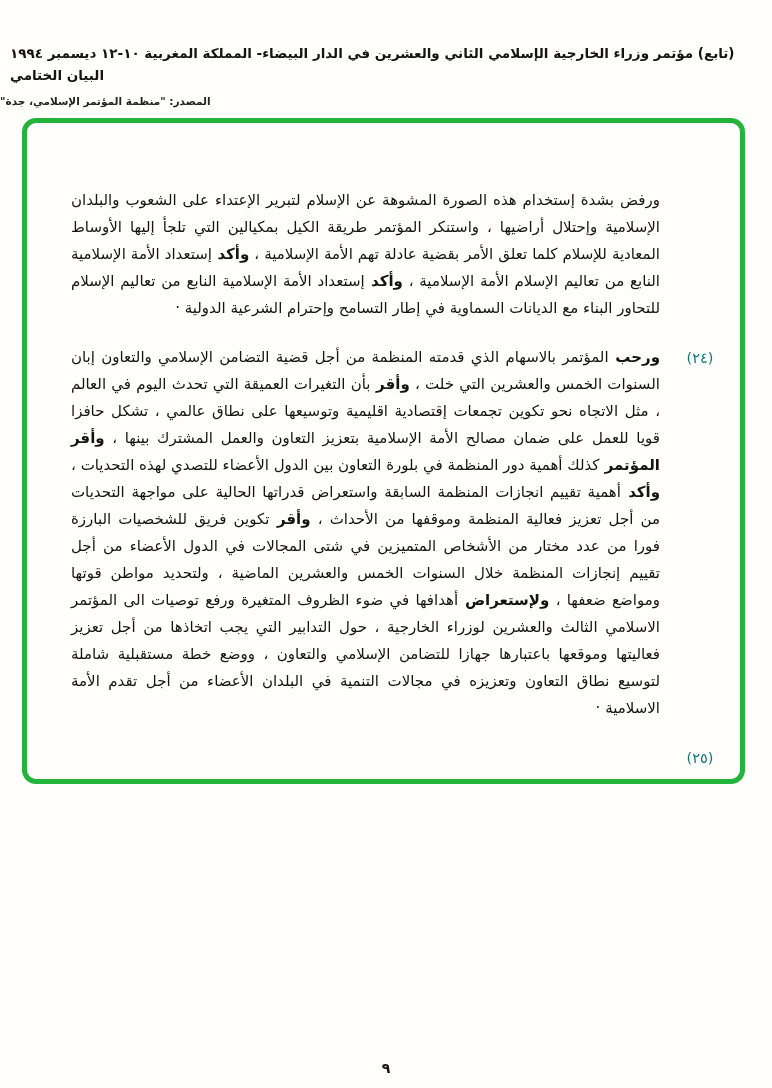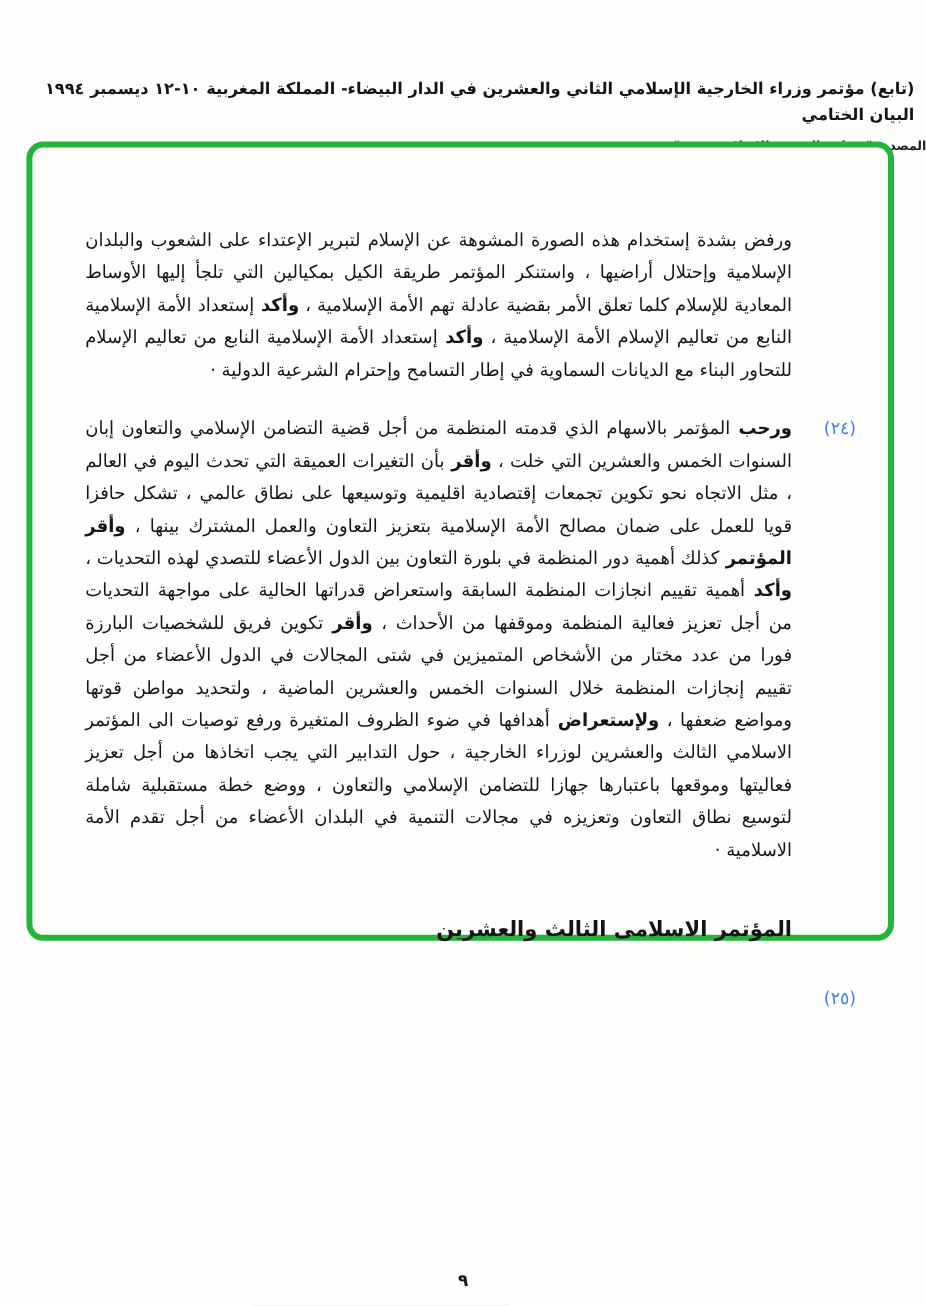--- a/index.html
+++ b/index.html
@@ -6,21 +6,21 @@
   .page {
     position: relative;
     width: 772px;
     height: 1088px;
     margin: 0 auto;
     background: #fffefc;
     font-family: "DejaVu Sans", sans-serif;
     color: #141414;
     overflow: hidden;
   }
-  .doc-header { padding-top: 64px; text-align: right; direction: rtl; }
+  .doc-header { padding-top: 43px; text-align: left; direction: rtl; }
   .doc-header-title {
     font-size: 13.5px;
     font-weight: 700;
     line-height: 1.6;
     padding: 0 10px;
     letter-spacing: 0.2px;
   }
   .doc-header-source {
     font-size: 10.5px;
     font-weight: 700;
@@ -44,21 +44,21 @@
     font-size: 15px;
     line-height: 27px;
   }
   .row { display: flex; align-items: flex-start; }
   .num-gutter {
     flex: none;
     width: 80px;
     text-align: center;
     font-size: 14.5px;
     padding-top: 1px;
-    color: #3b82f6;
+    color: #0f766e;
   }
   .para {
     flex: 1;
     margin: 0;
     text-align: justify;
     text-justify: inter-word;
   }
   .para .bold { font-weight: 700; }
   .row + .row { margin-top: 22px; }
   .section-heading {
@@ -93,21 +93,20 @@
       <div class="row">
         <span class="num-gutter"></span>
         <p class="para"><span>ورفض بشدة إستخدام هذه الصورة المشوهة عن الإسلام لتبرير الإعتداء على الشعوب والبلدان الإسلامية وإحتلال أراضيها ، واستنكر المؤتمر طريقة الكيل بمكيالين التي تلجأ إليها الأوساط المعادية للإسلام كلما تعلق الأمر بقضية عادلة تهم الأمة الإسلامية ، </span><span class="bold">وأكد </span><span>إستعداد الأمة الإسلامية النابع من تعاليم الإسلام الأمة الإسلامية ، </span><span class="bold">وأكد </span><span>إستعداد الأمة الإسلامية النابع من تعاليم الإسلام للتحاور البناء مع الديانات السماوية في إطار التسامح وإحترام الشرعية الدولية ·</span></p>
       </div>
 
       <div class="row">
         <span class="num-gutter">(٢٤)</span>
         <p class="para"><span class="bold">ورحب </span><span>المؤتمر بالاسهام الذي قدمته المنظمة من أجل قضية التضامن الإسلامي والتعاون إبان السنوات الخمس والعشرين التي خلت ، </span><span class="bold">وأقر </span><span>بأن التغيرات العميقة التي تحدث اليوم في العالم ، مثل الاتجاه نحو تكوين تجمعات إقتصادية اقليمية وتوسيعها على نطاق عالمي ، تشكل حافزا قويا للعمل على ضمان مصالح الأمة الإسلامية بتعزيز التعاون والعمل المشترك بينها ، </span><span class="bold">وأقر المؤتمر </span><span>كذلك أهمية دور المنظمة في بلورة التعاون بين الدول الأعضاء للتصدي لهذه التحديات ، </span><span class="bold">وأكد </span><span>أهمية تقييم انجازات المنظمة السابقة واستعراض قدراتها الحالية على مواجهة التحديات من أجل تعزيز فعالية المنظمة وموقفها من الأحداث ، </span><span class="bold">وأقر </span><span>تكوين فريق للشخصيات البارزة فورا من عدد مختار من الأشخاص المتميزين في شتى المجالات في الدول الأعضاء من أجل تقييم إنجازات المنظمة خلال السنوات الخمس والعشرين الماضية ، ولتحديد مواطن قوتها ومواضع ضعفها ، </span><span class="bold">ولإستعراض </span><span>أهدافها في ضوء الظروف المتغيرة ورفع توصيات الى المؤتمر الاسلامي الثالث والعشرين لوزراء الخارجية ، حول التدابير التي يجب اتخاذها من أجل تعزيز فعاليتها وموقعها باعتبارها جهازا للتضامن الإسلامي والتعاون ، ووضع خطة مستقبلية شاملة لتوسيع نطاق التعاون وتعزيزه في مجالات التنمية في البلدان الأعضاء من أجل تقدم الأمة الاسلامية ·</span></p>
       </div>
 
-      <h3 class="section-heading">المؤتمر الاسلامى الثالث والعشرين</h3>
 
       <div class="row">
         <span class="num-gutter">(٢٥)</span>
       </div>
 
     </div>
   </div>
 
   <div class="page-number">٩</div>
 

